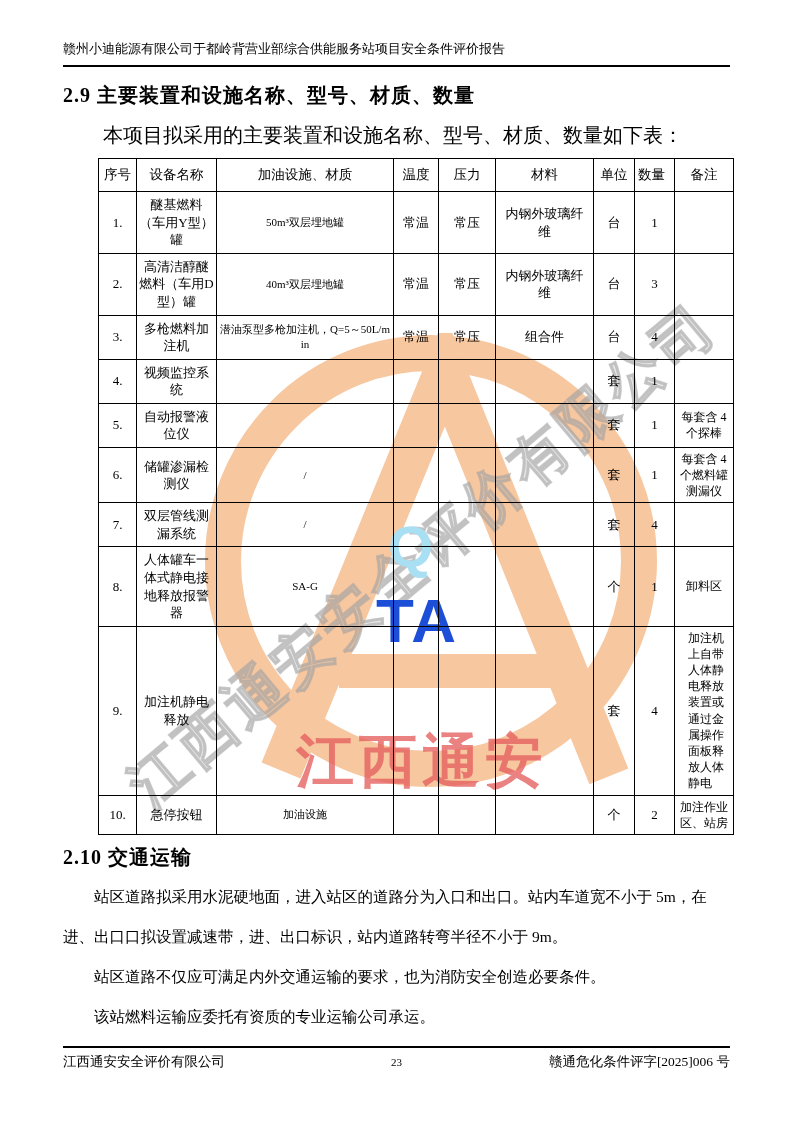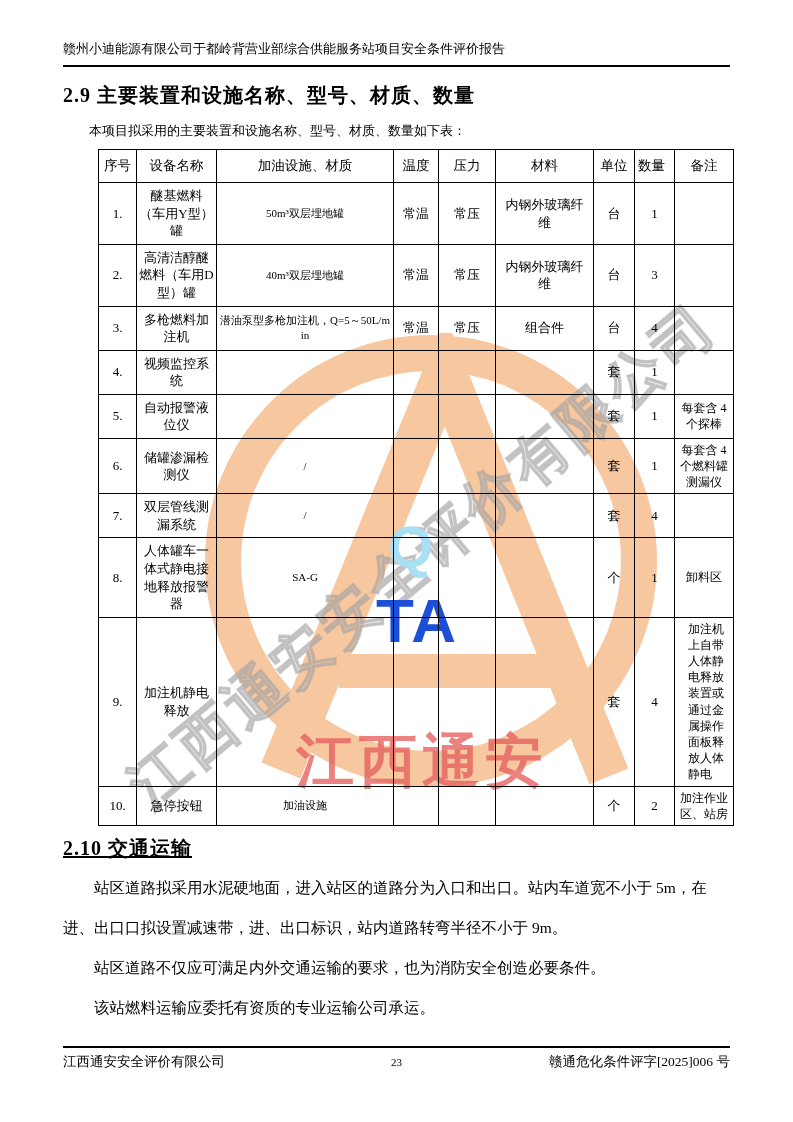--- a/index.html
+++ b/index.html
@@ -31,21 +31,21 @@
     position:absolute; left:296px; top:732px; font-size:58px; line-height:1;
     font-family:"Liberation Sans", sans-serif; font-weight:bold;
     color:rgba(230,95,95,0.78); letter-spacing:5px; white-space:nowrap;
   }
   
   .content { position:relative; z-index:1; padding:40px 63px 0 63px; }
   .doc-header { text-align:left; font-size:13px; padding-bottom:7px;
     border-bottom:2px solid #000; }
   .section-heading { font-size:20px; font-weight:bold; margin-top:15px;
     letter-spacing:1px; }
-  .intro { font-size:13px; text-indent:2em; margin-top:13px; }
+  .intro { font-size:20px; text-indent:2em; margin-top:13px; }
   
   table.equip {
     border-collapse:collapse; table-layout:fixed; width:635px;
     margin:9px 0 0 35px; font-size:13px; text-align:center;
   }
   table.equip th, table.equip td {
     border:1px solid #000; padding:4px 2px; line-height:1.35;
     vertical-align:middle; overflow-wrap:break-word; word-break:break-all;
   }
   table.equip th { font-weight:normal; font-size:13.5px; padding:7px 2px; }
@@ -232,21 +232,21 @@
             <td></td>
             <td></td>
             <td></td>
             <td>个</td>
             <td>2</td>
             <td>加注作业区、站房</td>
           </tr>
         </tbody>
     </table>
 
-    <div class="section-heading" style="margin-top:9px;text-decoration:underline;">2.10 交通运输</div>
+    <div class="section-heading" style="margin-top:9px;">2.10 交通运输</div>
 
     <div class="para-block" id="para-block">
         <p class="body-para">站区道路拟采用水泥硬地面，进入站区的道路分为入口和出口。站内车道宽不小于 5m，在进、出口口拟设置减速带，进、出口标识，站内道路转弯半径不小于 9m。</p>
         <p class="body-para">站区道路不仅应可满足内外交通运输的要求，也为消防安全创造必要条件。</p>
         <p class="body-para">该站燃料运输应委托有资质的专业运输公司承运。</p>
       </div>
 
   </div>
 
   <div class="doc-footer">

